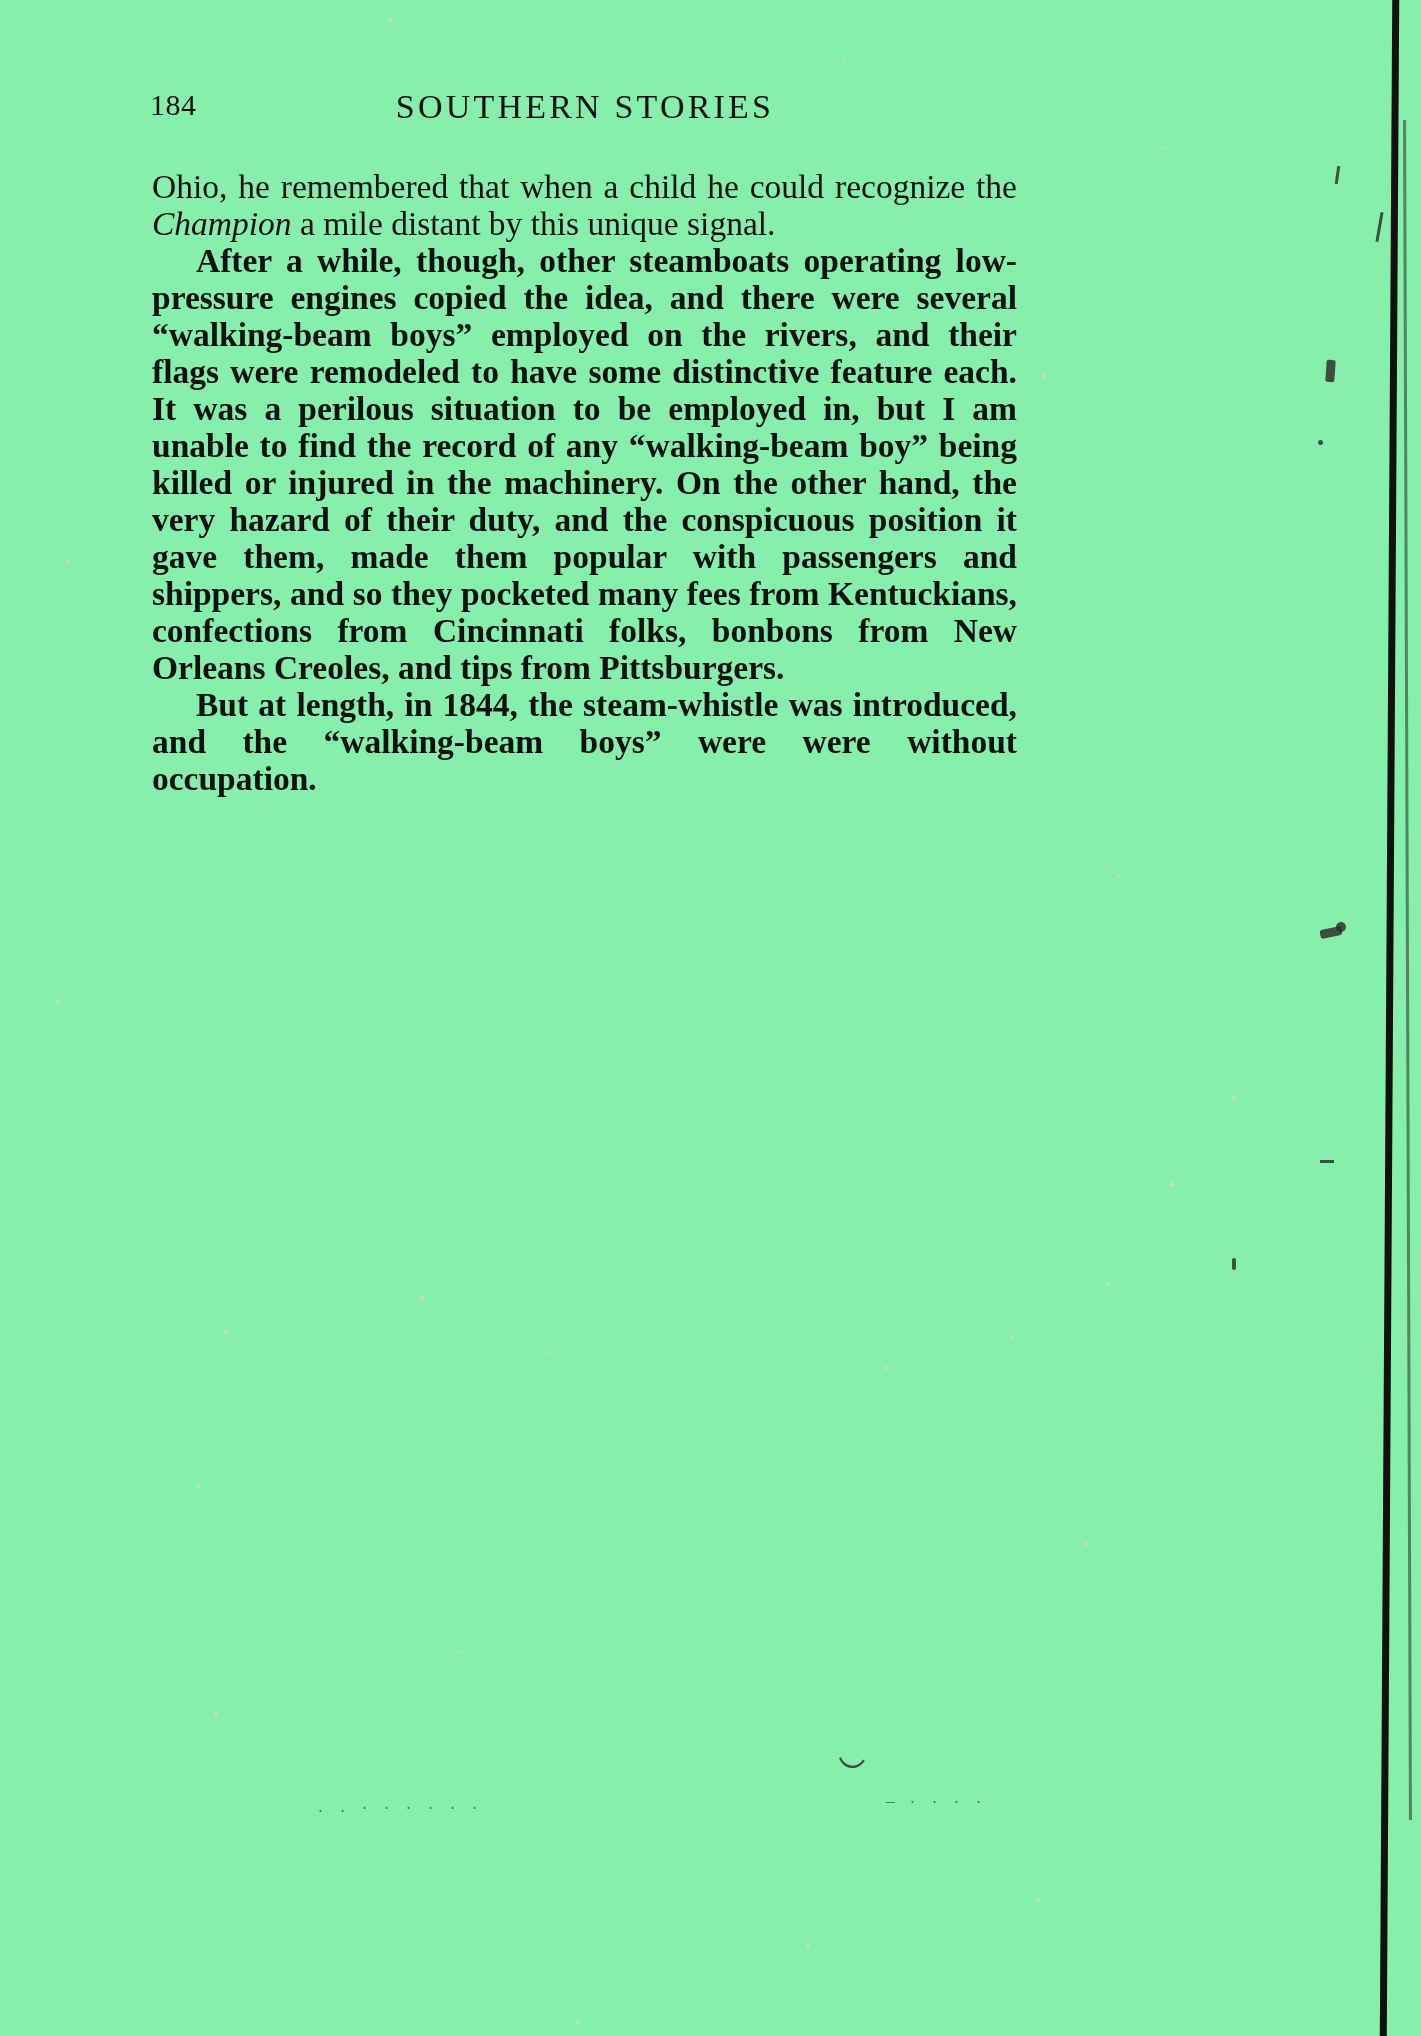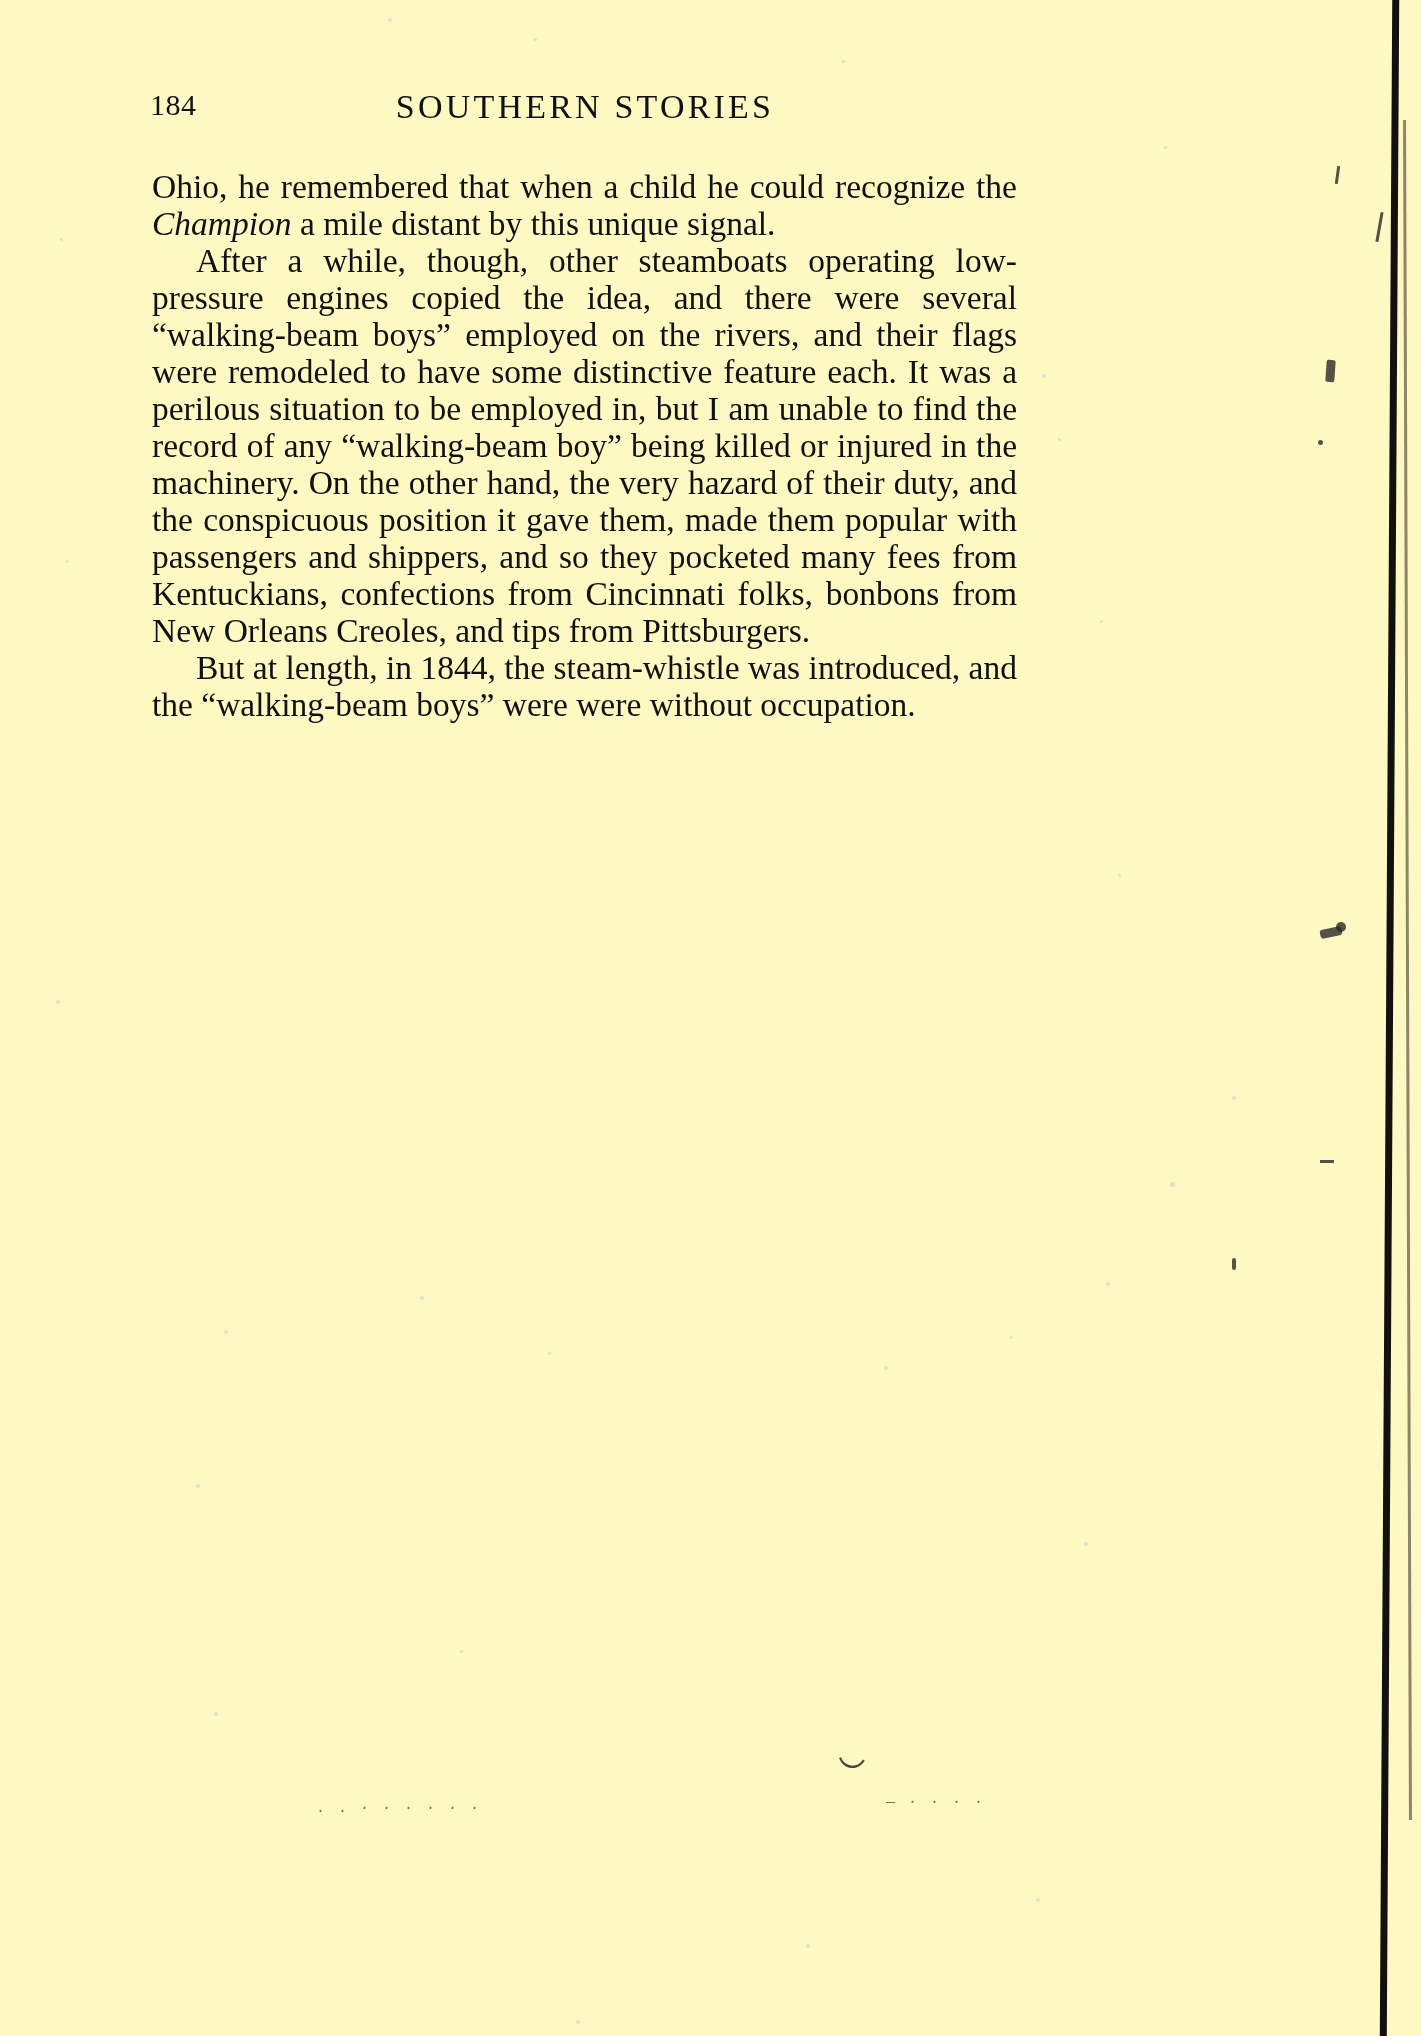--- a/index.html
+++ b/index.html
@@ -4,21 +4,21 @@
 <style>
   html, body {
     margin: 0;
     padding: 0;
     background: #ffffff;
   }
   .page {
     position: relative;
     width: 1421px;
     height: 2036px;
-    background: #fef9c3;
+    background: #86efac;
     overflow: hidden;
     font-family: "Liberation Serif", serif;
     color: #111111;
   }
 
   
   .paper-speckle {
     position: absolute;
     background: #d8d4cc;
     border-radius: 50%;
@@ -95,20 +95,21 @@
     text-justify: inter-word;
     -webkit-hyphens: none;
     hyphens: none;
     text-indent: 0;
   }
   p.para + p.para {
     margin-top: 0;
   }
   p.indent {
     text-indent: 44px;
+    font-weight: bold;
   }
   em.title-italic {
     font-style: italic;
   }
 
   
   .mark {
     position: absolute;
     color: #1a1a1a;
     font-family: "Liberation Serif", serif;

